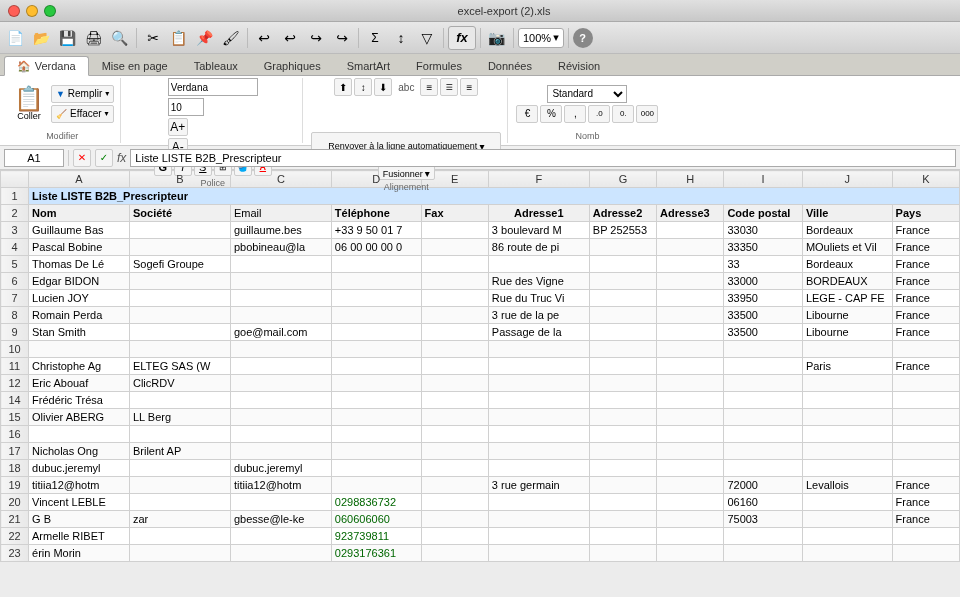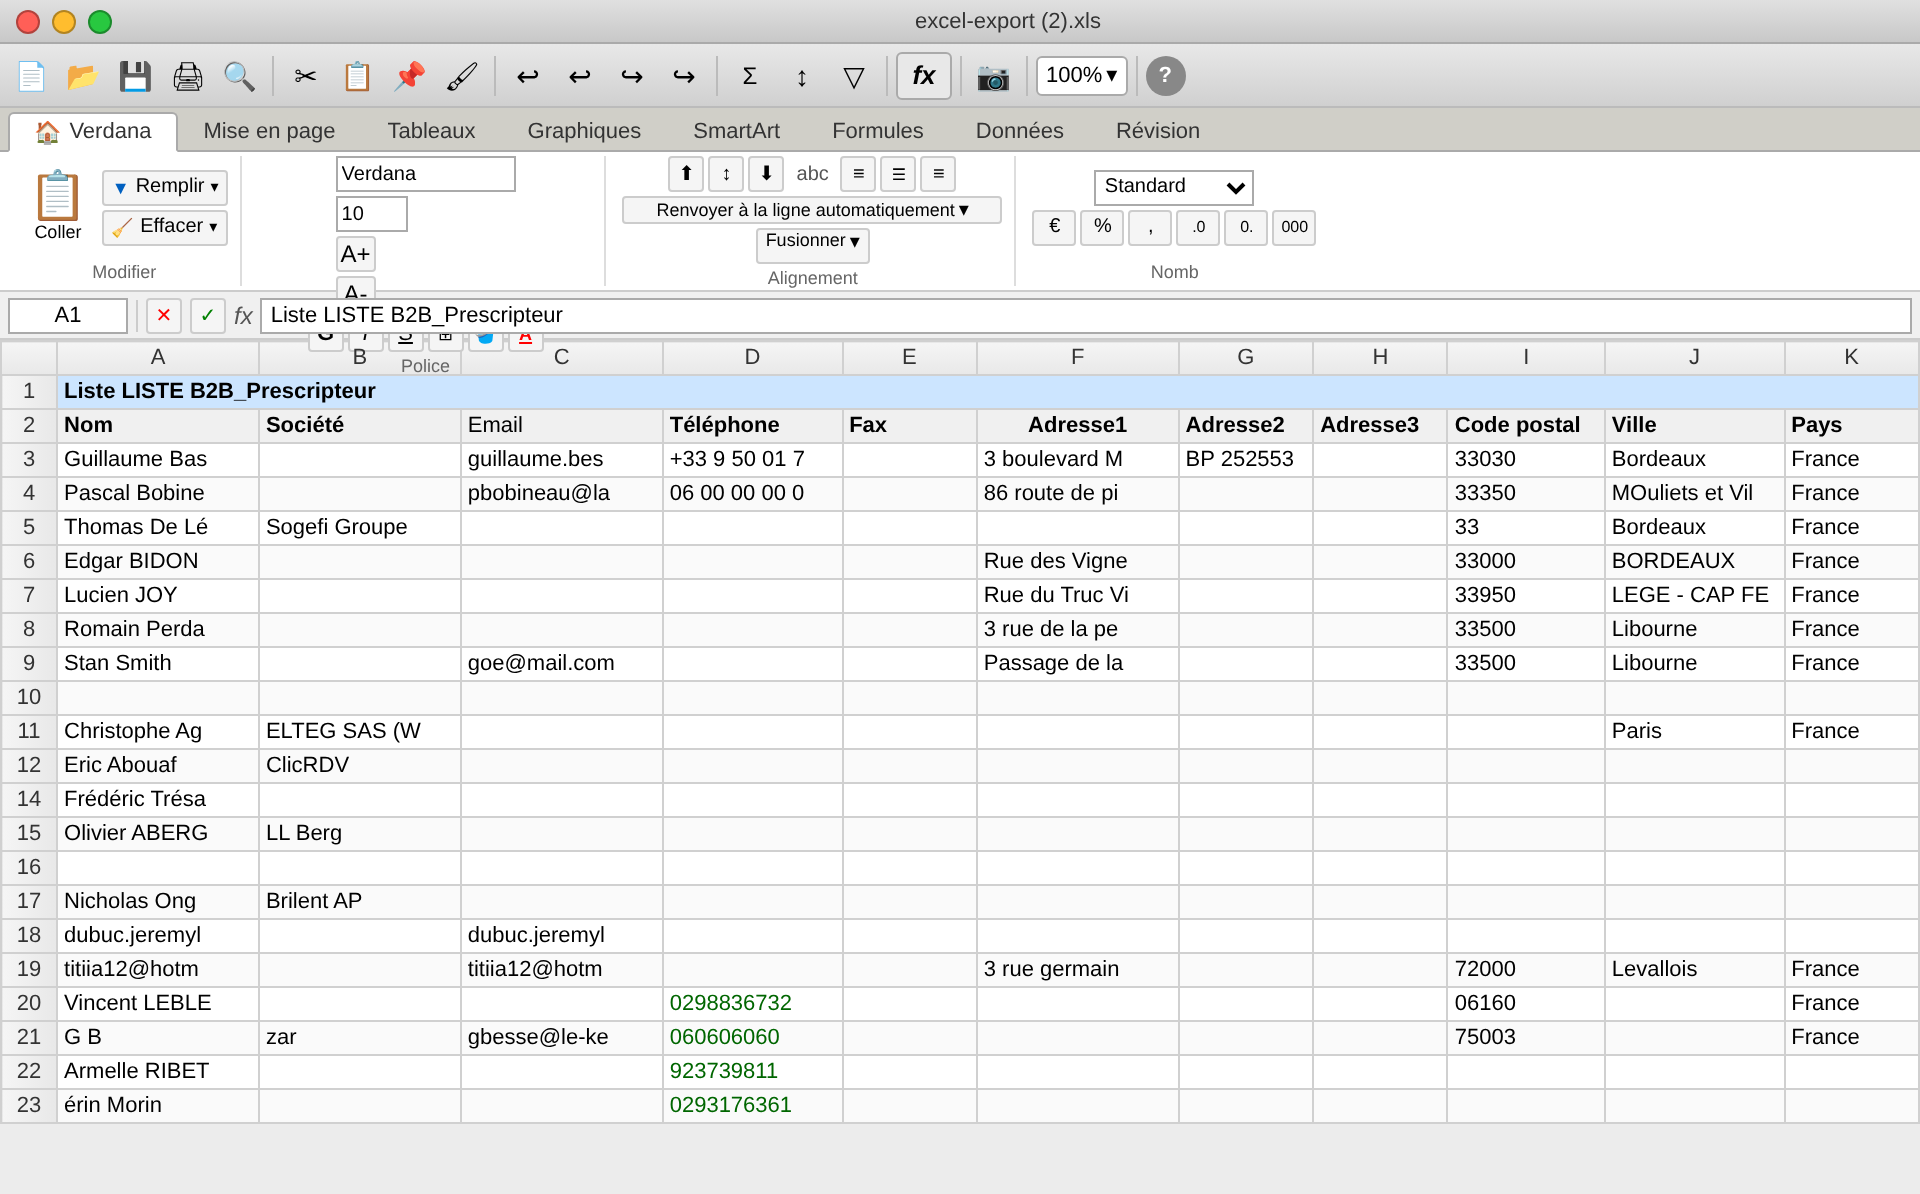--- a/index.html
+++ b/index.html
@@ -174,36 +174,37 @@
       display: flex;
       align-items: center;
       justify-content: center;
       border: 1px solid #ccc;
       border-radius: 2px;
       background: #f5f5f5;
       cursor: pointer;
       font-size: 10px;
     }
     .wrap-btn {
-      height: 14px;
+      height: 28px;
       padding: 0 16px;
       display: flex;
       align-items: center;
       border: 1px solid #ccc;
       border-radius: 2px;
       background: #f5f5f5;
       cursor: pointer;
       font-size: 10px;
       gap: 2px;
+      margin-top: 34px;
     }
     .merge-btn {
       height: 18px;
       padding: 0 4px;
       display: flex;
-      align-items: flex-start;
+      align-items: flex-end;
       border: 1px solid #ccc;
       border-radius: 2px;
       background: #f5f5f5;
       cursor: pointer;
       font-size: 10px;
       gap: 2px;
     }
 
     
     .number-select {

